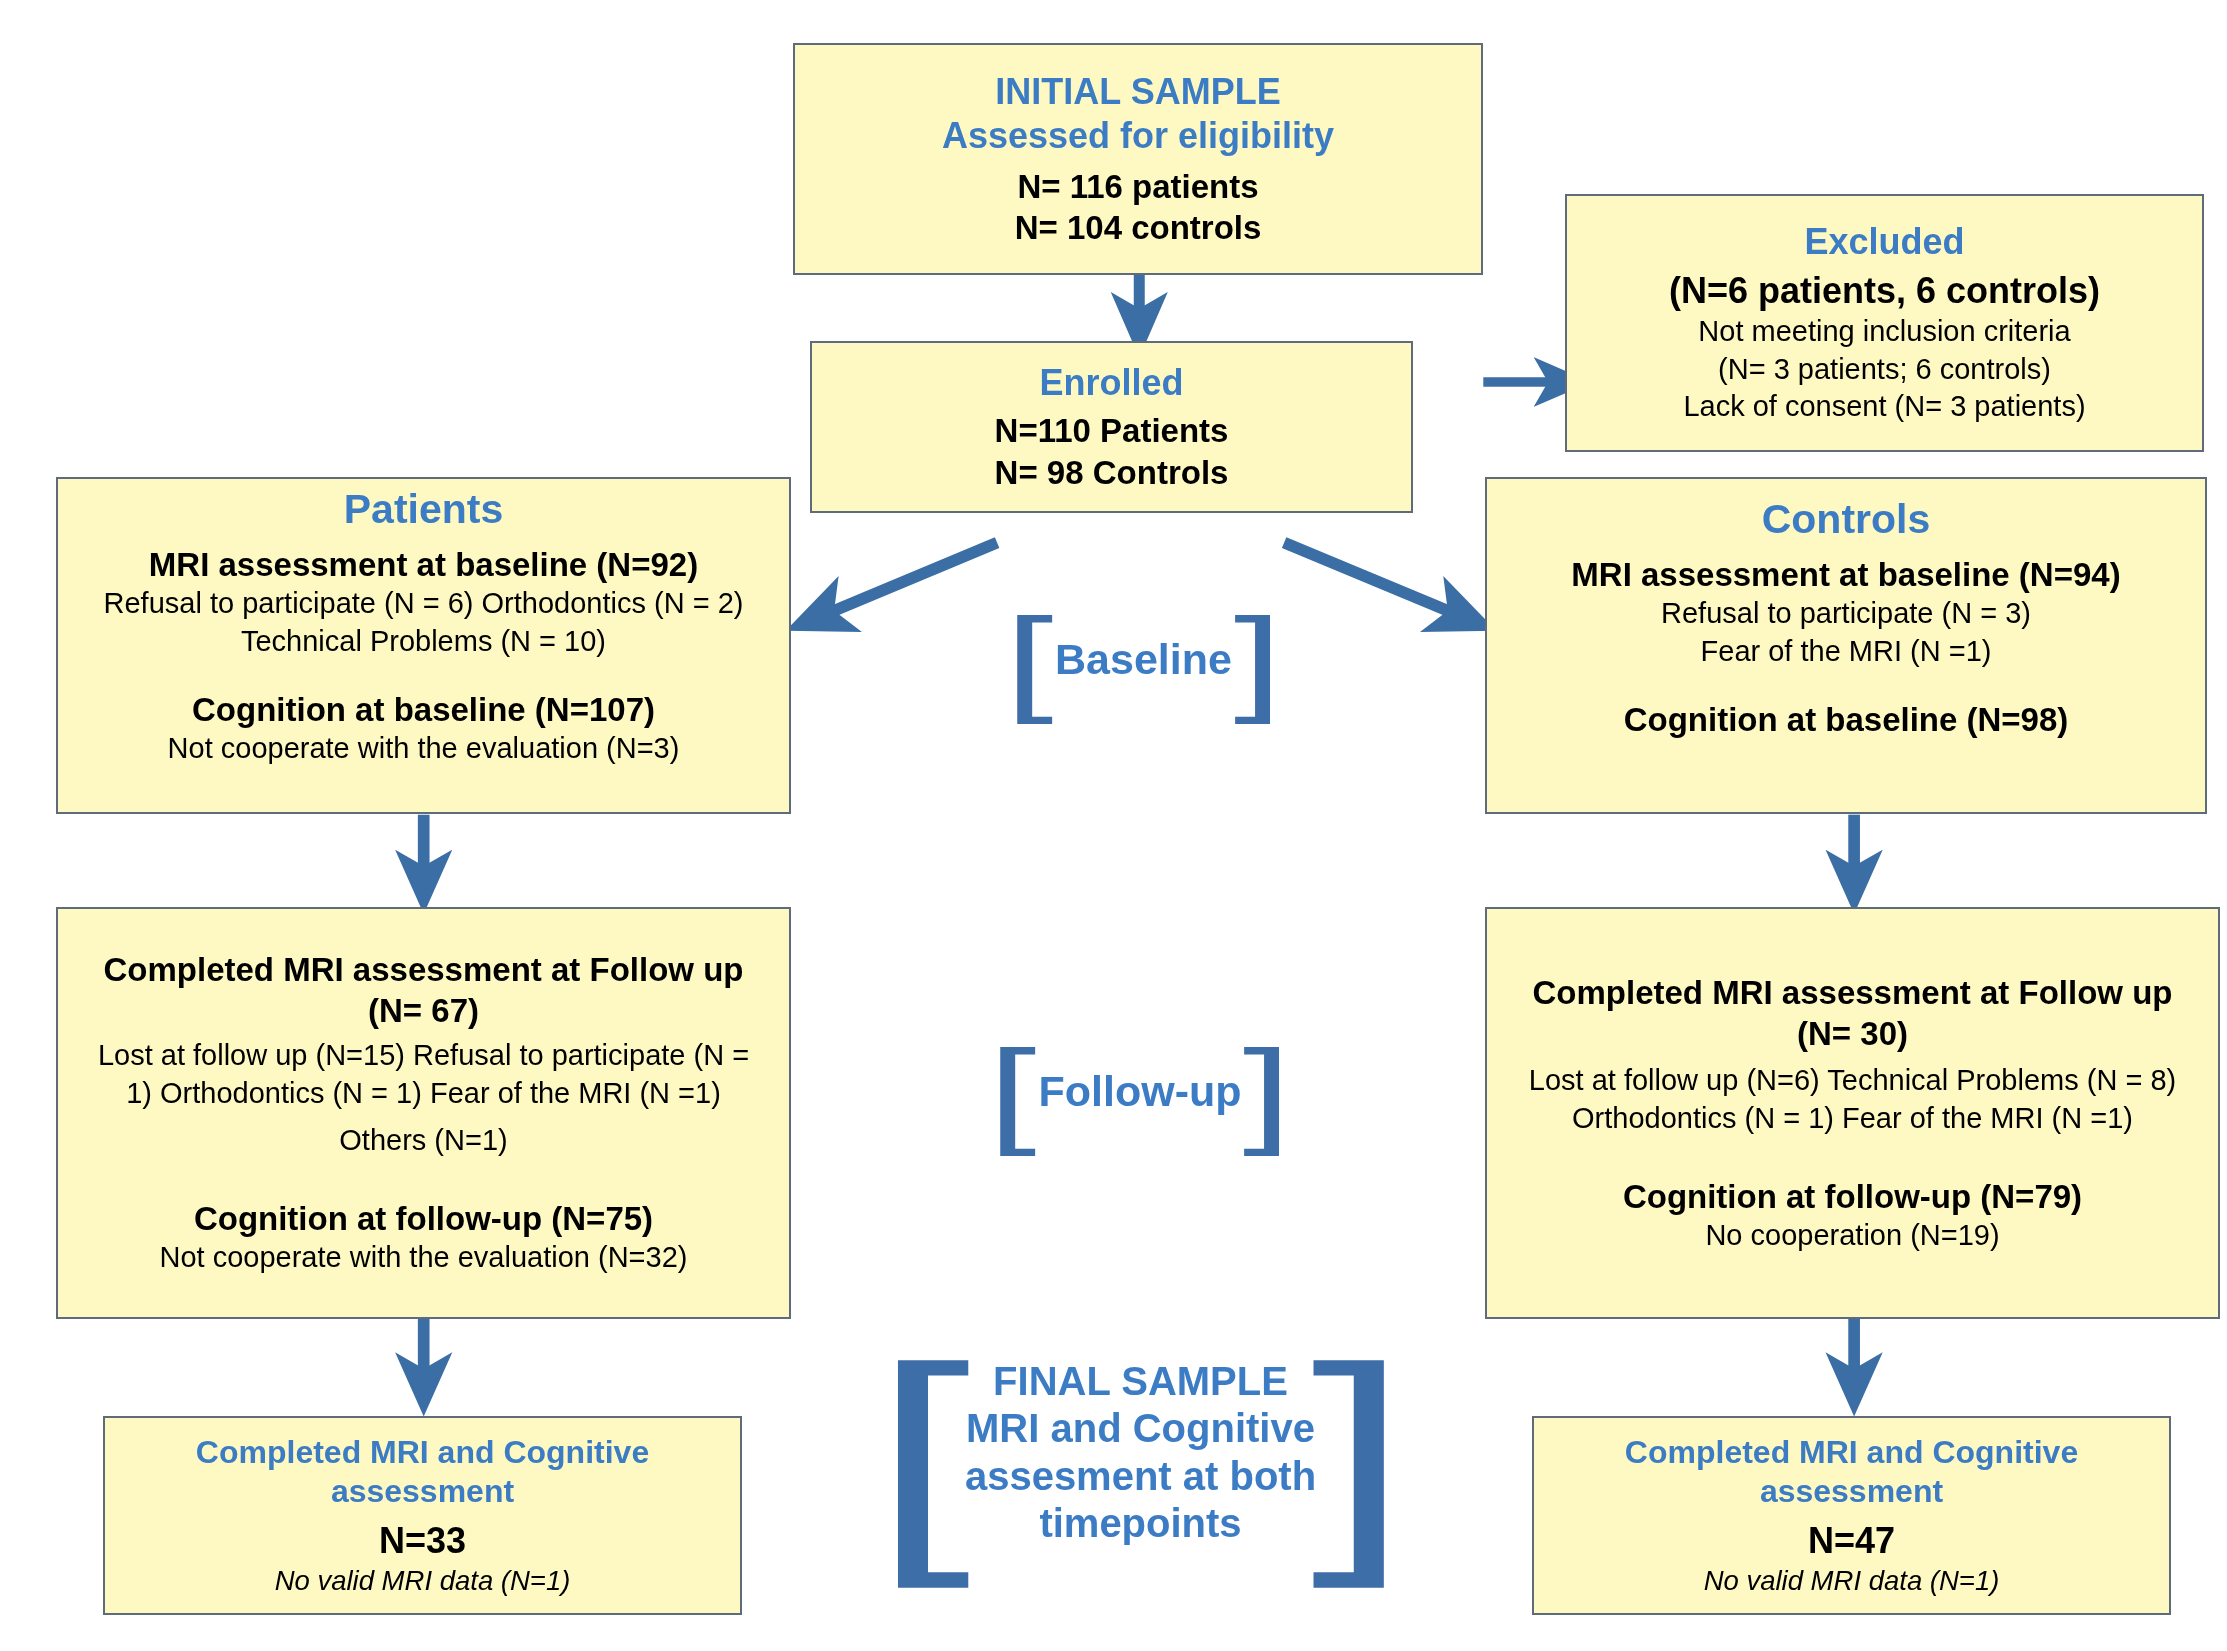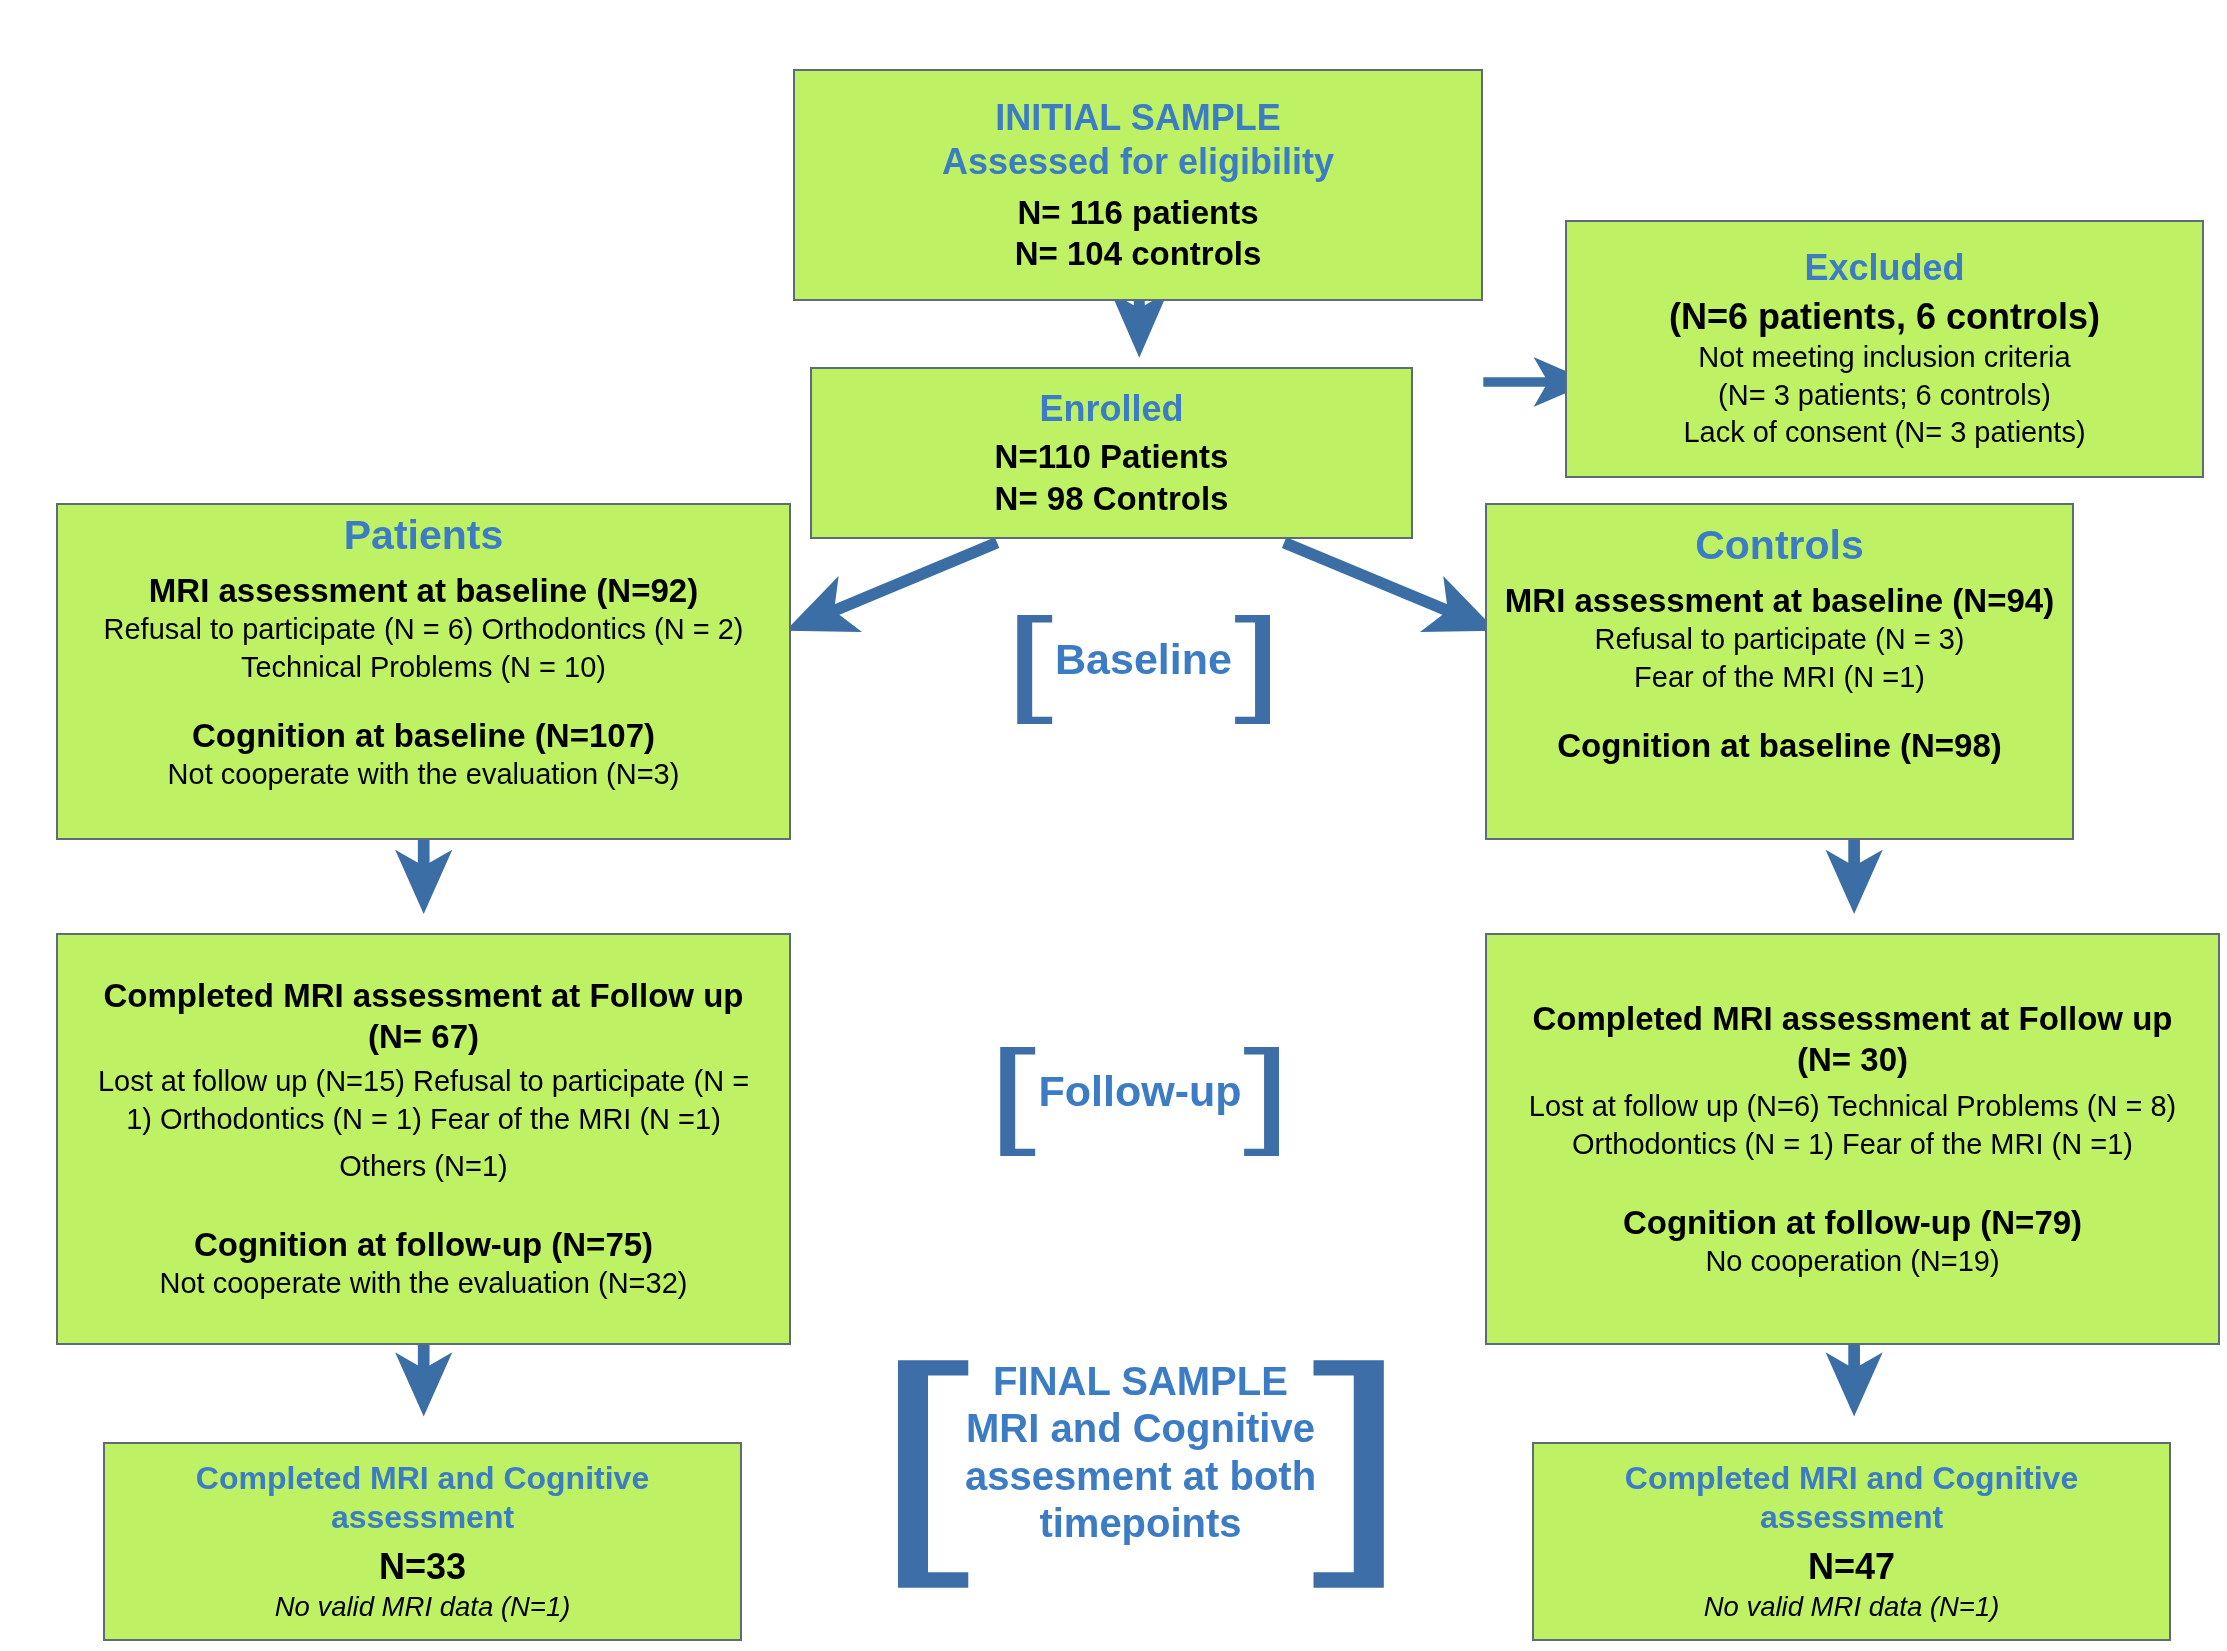--- a/index.html
+++ b/index.html
@@ -14,29 +14,28 @@
   #canvas {
     position: relative;
     width: 2227px;
     height: 1652px;
     background: #ffffff;
     overflow: hidden;
   }
   .node {
     position: absolute;
     box-sizing: border-box;
-    background: #bef264;
+    background: #fef9c3;
     border: 2.7px solid #5d6b7a;
     display: flex;
     flex-direction: column;
     align-items: center;
     justify-content: center;
     text-align: center;
     padding: 6.9px 12.4px;
-    margin-top: 26px;
   }
 
   .title {
     color: #3c7cc4;
     font-weight: bold;
     line-height: 1.22;
   }
   .t-60 { font-size: 41px; }
   .t-52 { font-size: 36px; }
   .t-46 { font-size: 32px; text-align: center; }
@@ -171,21 +170,21 @@
   <div class="node" style="left:56px; top:477px; width:735px; height:337px; border-width:2.1px; justify-content:flex-start; padding-top:5px;">
     <div class="title t-60">Patients</div>
     <div class="bold b-48" style="margin-top:9.6px;">MRI assessment at baseline (N=92)</div>
     <div class="plain p-42">Refusal to participate (N = 6) Orthodontics (N = 2)</div>
     <div class="plain p-42">Technical Problems (N = 10)</div>
     <div class="gap-md"></div>
     <div class="bold b-48">Cognition at baseline (N=107)</div>
     <div class="plain p-42">Not cooperate with the evaluation (N=3)</div>
   </div>
 
-  <div class="node" style="left:1485px; top:477px; width:589px; height:337px; border-width:2.1px; justify-content:flex-start; padding-top:15px;">
+  <div class="node" style="left:1485px; top:477px; width:722px; height:337px; border-width:2.1px; justify-content:flex-start; padding-top:15px;">
     <div class="title t-60">Controls</div>
     <div class="bold b-48" style="margin-top:9.6px;">MRI assessment at baseline (N=94)</div>
     <div class="plain p-42">Refusal to participate (N = 3)</div>
     <div class="plain p-42">Fear of the MRI (N =1)</div>
     <div class="gap-md"></div>
     <div class="bold b-48">Cognition at baseline (N=98)</div>
   </div>
 
   <div class="node" style="left:56px; top:907px; width:735px; height:412px; border-width:2.1px;">
     <div class="bold b-48">Completed MRI assessment at Follow up</div>

